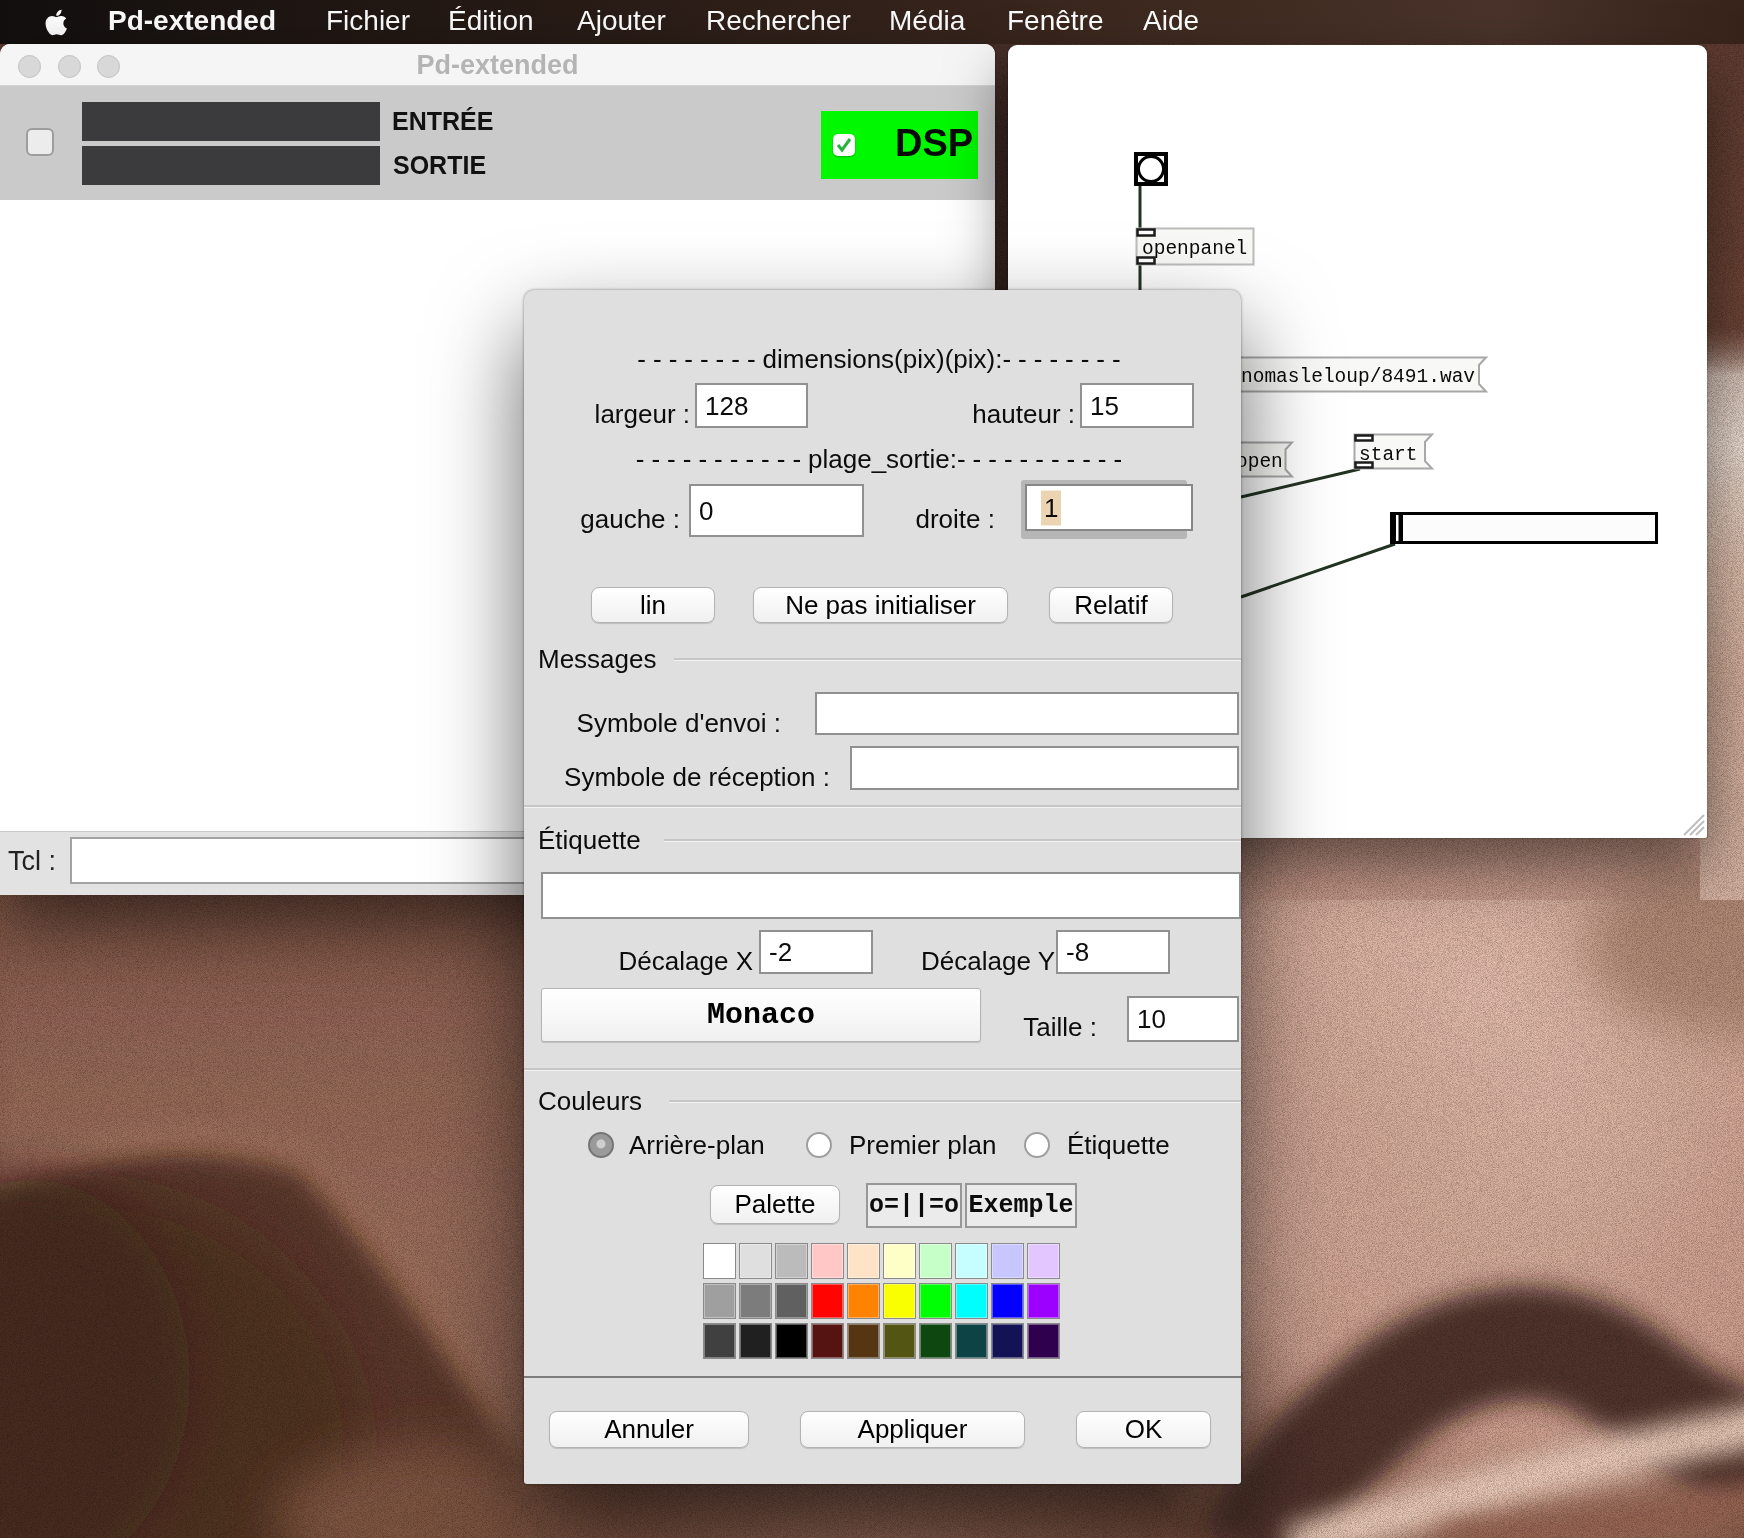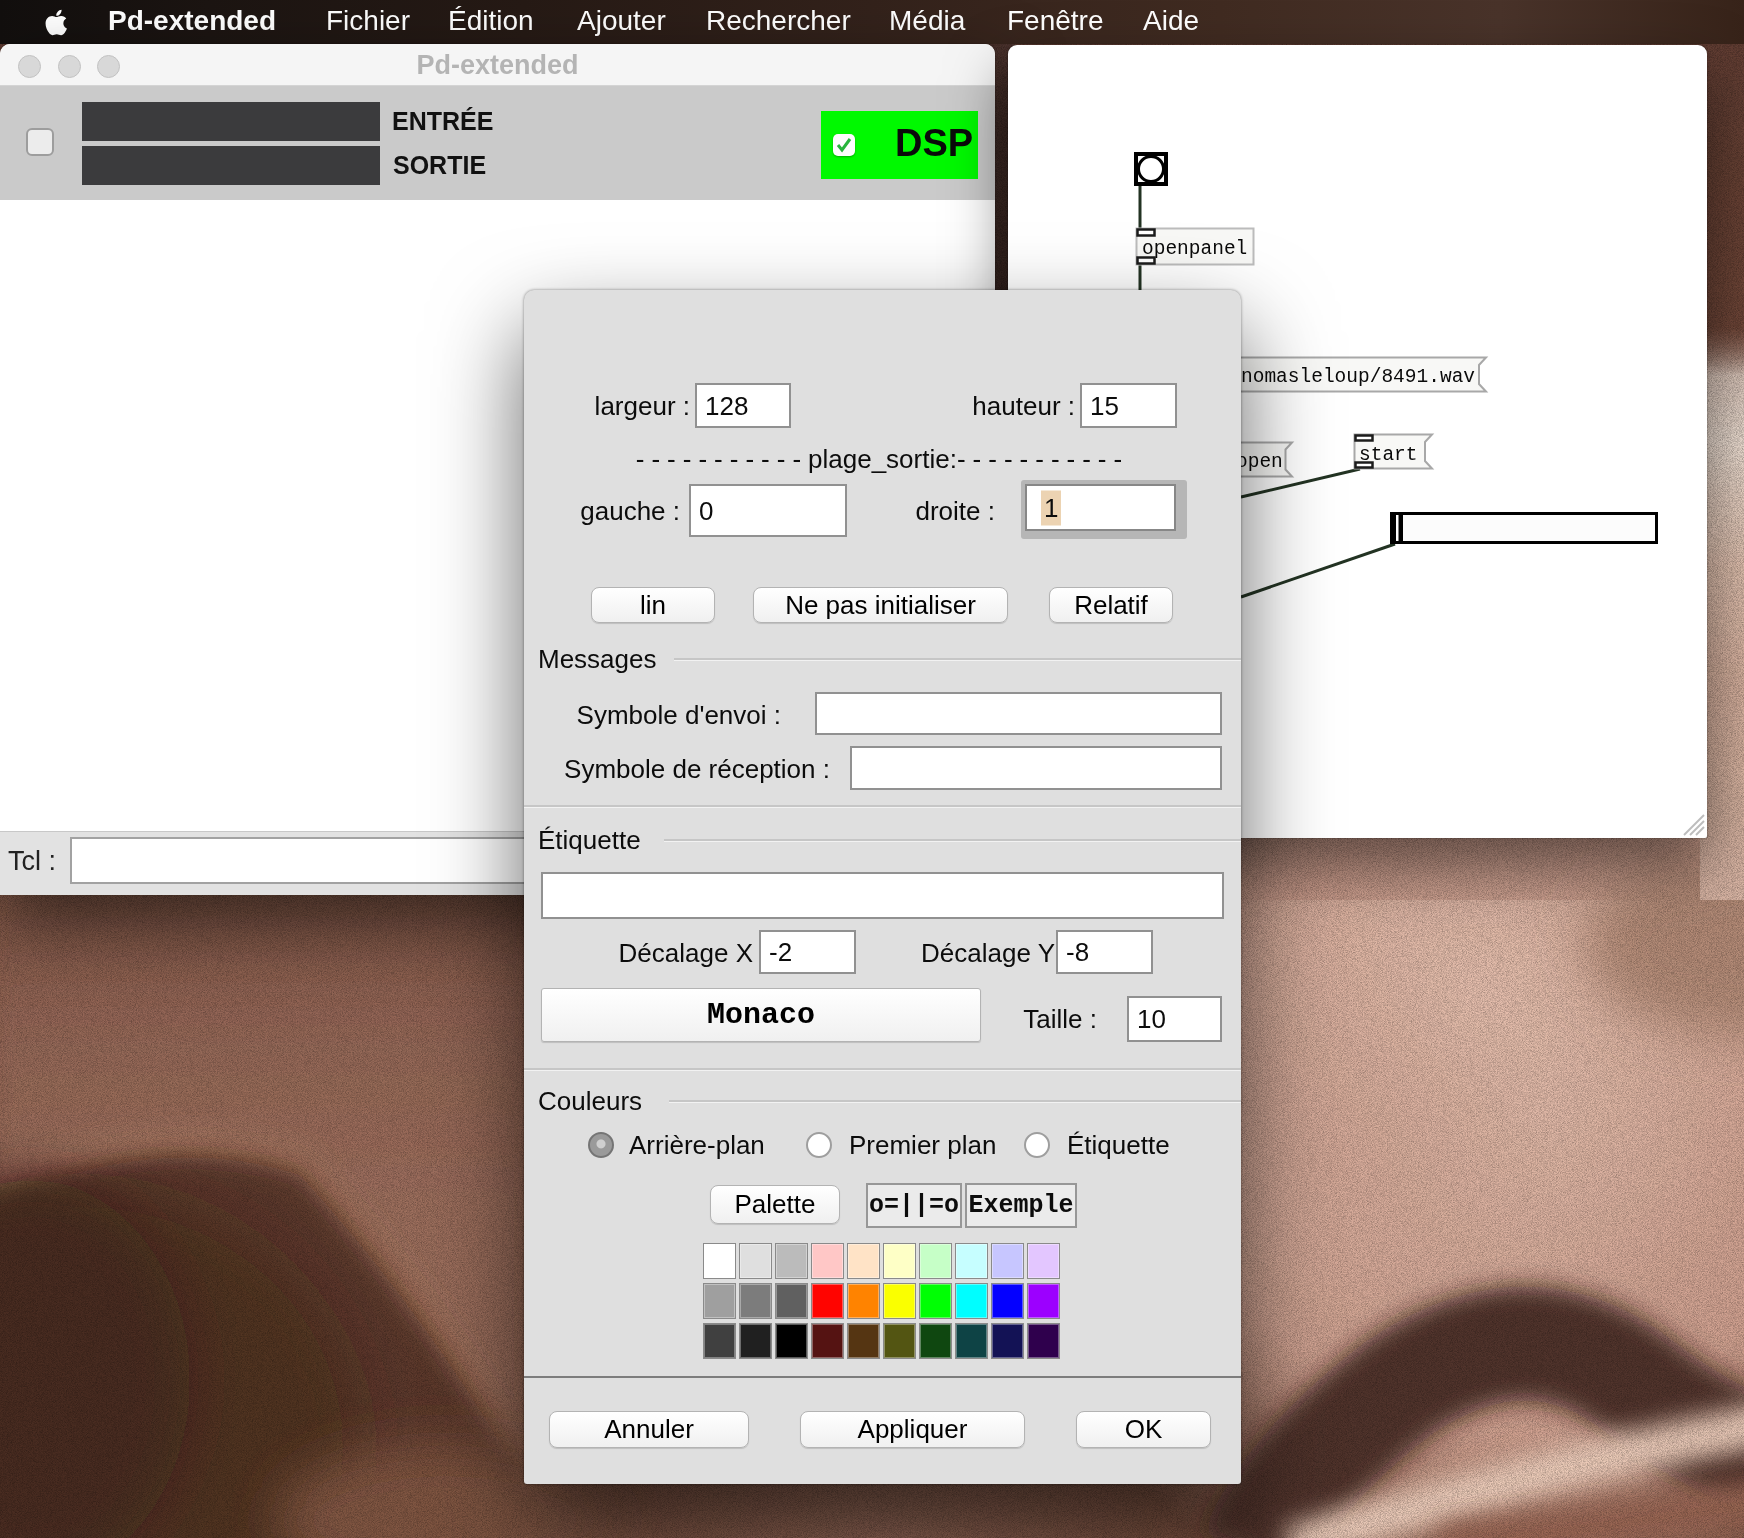--- a/index.html
+++ b/index.html
@@ -26,26 +26,26 @@
   #tclbar{left:0;top:787px;width:995px;height:63px;background:#e2e2e2;border-top:1px solid #c8c8c8;}
   
   #winpatch{left:1008px;top:45px;width:699px;height:793px;background:#fff;
     border-radius:9px 9px 2px 2px;box-shadow:0 28px 60px rgba(0,0,0,.5),0 0 2px rgba(0,0,0,.4);}
   #winpatch .titlebar{height:40px;background:#f2f2f2;border-radius:9px 9px 0 0;border-bottom:1px solid #cfcfcf;}
   
   #dialog{left:524px;top:290px;width:717px;height:1194px;background:#dfdfdf;
     border-radius:10px 10px 3px 3px;box-shadow:0 40px 90px rgba(0,0,0,.6),0 0 3px rgba(0,0,0,.45);
     font-size:26px;color:#0c0c0c;}
   #dialog .titlebar{height:44px;background:linear-gradient(#efefef,#dddddd);border-radius:10px 10px 0 0;border-bottom:2px solid #a9a9a9;}
-  .inp{position:absolute;background:#fff;border:2px solid #919191;}
+  .inp{position:absolute;background:#fff;border:2px solid #919191;padding-left:17px;}
   .inp span{position:absolute;left:8px;top:50%;transform:translateY(-50%);}
   .btn{position:absolute;background:linear-gradient(#ffffff,#f0f0f0);border:1px solid #b3b3b3;
        border-radius:8px;text-align:center;color:#000;box-shadow:0 1px 1px rgba(0,0,0,.15);}
   .lbl{position:absolute;white-space:nowrap;}
-  .lbl-r{position:absolute;white-space:nowrap;text-align:right;}
+  .lbl-r{position:absolute;white-space:nowrap;text-align:right;margin-top:8px;}
   .sect{position:absolute;height:0;border-top:2px solid #c6c6c6;border-bottom:1px solid #f2f2f2;}
   .mono{font-family:Liberation Mono, monospace;}
   .dsh{letter-spacing:7px;}
 </style>
 </head>
 <body>
 
 <svg id="desktop" class="abs" width="1744" height="1538" xmlns="http://www.w3.org/2000/svg">
   <defs>
     <filter id="b25" x="-80%" y="-80%" width="260%" height="260%">
@@ -211,20 +211,21 @@
     <g stroke="#bdbdbd" stroke-width="2">
       <line x1="676" y1="750" x2="696" y2="730"></line>
       <line x1="682" y1="750" x2="696" y2="736"></line>
       <line x1="688" y1="750" x2="696" y2="742"></line>
     </g>
   </svg>
 </div>
 
 <div id="dialog" class="abs">
 
+  <div class="lbl" style="left:0;top:54px;width:717px;text-align:center"><span class="dsh">--------</span>dimensions(pix)(pix):<span class="dsh">--------</span></div>
   <div class="lbl-r" style="left:0px;top:101px;width:166px">largeur :</div>
   <div class="inp" style="left:171px;top:93px;width:92px;height:41px">
       <span>128</span>
     </div>
   <div class="lbl-r" style="left:385px;top:101px;width:166px">hauteur :</div>
   <div class="inp" style="left:556px;top:93px;width:93px;height:41px">
       <span>15</span>
     </div>
   <div class="lbl" style="left:0;top:154px;width:717px;text-align:center"><span class="dsh">-----------</span>plage_sortie:<span class="dsh">-----------</span></div>
   <div class="lbl-r" style="left:0px;top:206px;width:156px">gauche :</div>

